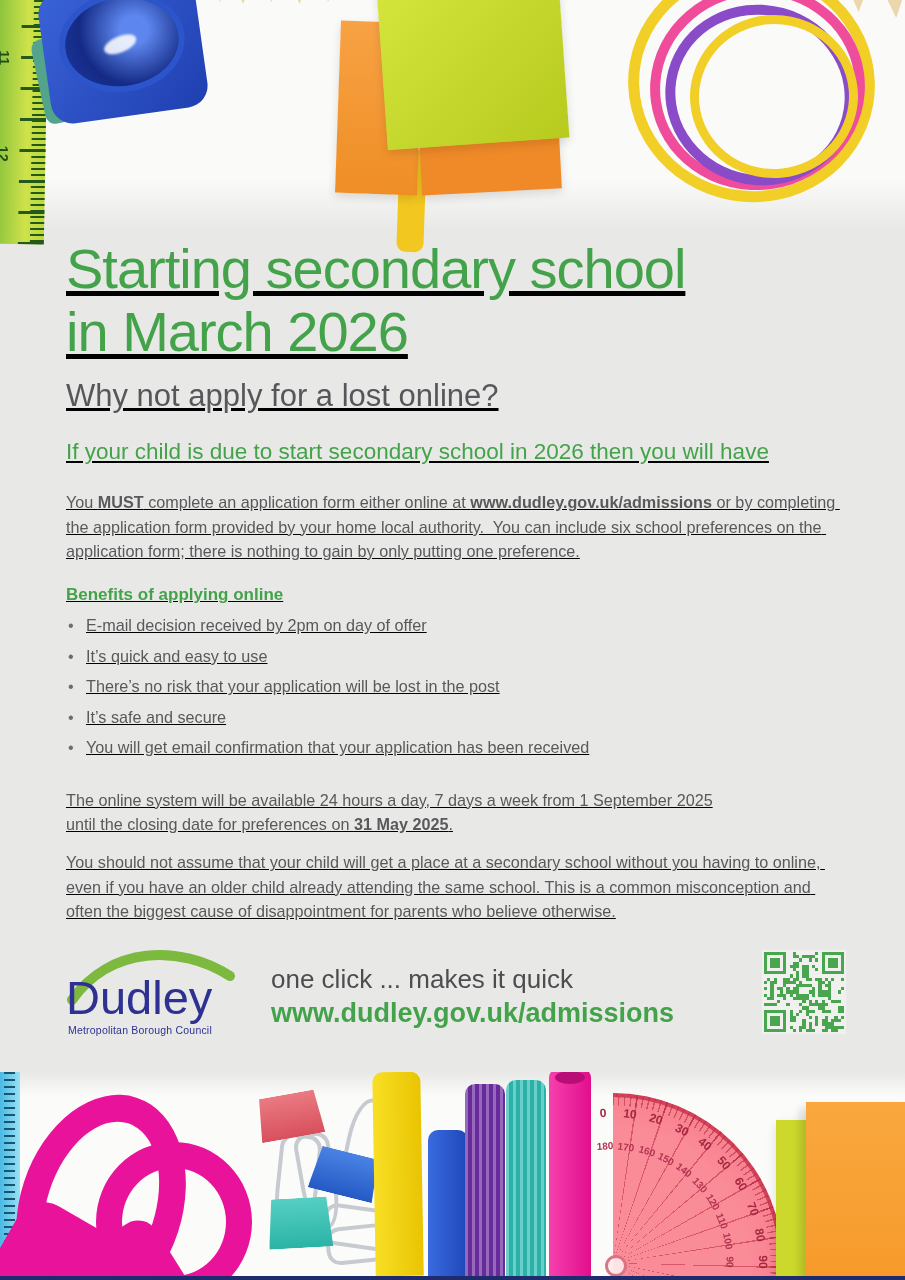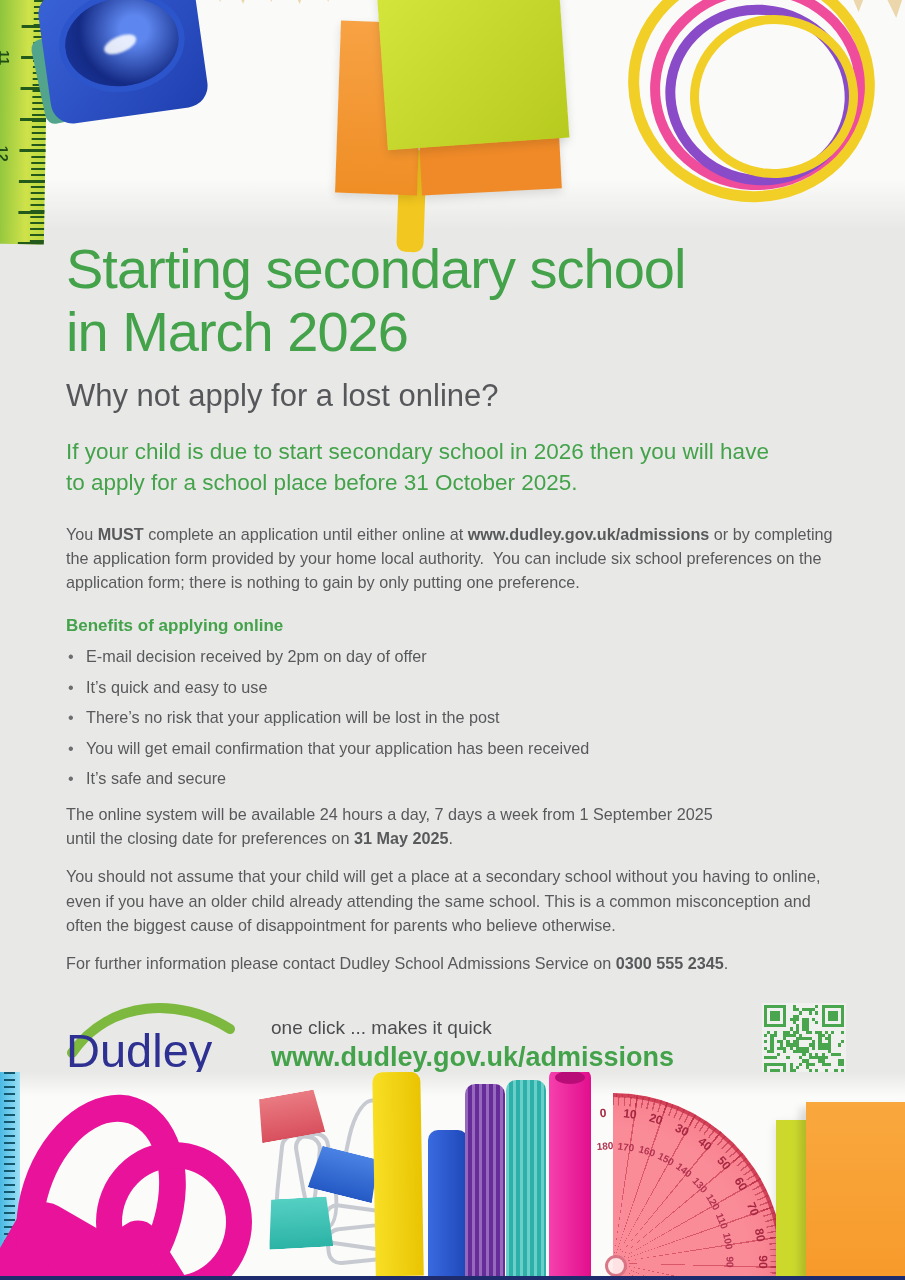--- a/index.html
+++ b/index.html
@@ -78,40 +78,40 @@
     background:repeating-conic-gradient(from -96deg at 50% 50%,rgba(170,30,55,.5) 0 .5deg,transparent .5deg 2.08deg);
     -webkit-mask:radial-gradient(circle,transparent 0 157px,#000 158px);
             mask:radial-gradient(circle,transparent 0 157px,#000 158px);}
   .prot-hole{left:19px;top:177px;width:16px;height:16px;border-radius:50%;
     background:rgba(255,235,235,.9);border:3px solid rgba(190,42,66,.6);}
   .prot-num{position:absolute;color:#a62740;font-weight:bold;}
   .prot-num.outer{font-size:12px;}
   .prot-num.inner{font-size:10px;color:#b23450;}
 
   
-  .content{position:relative;z-index:1;height:842px;box-sizing:border-box;padding:0 59px 0 66px;}
+  .content{position:relative;z-index:1;height:842px;box-sizing:border-box;padding:0 59px 0 66px;text-decoration:underline;}
   .title{margin:0;padding-top:8px;font-size:56px;line-height:1.12;font-weight:400;
     letter-spacing:-1px;color:var(--accent,#43a24a);}
   .subtitle{margin:15px 0 0;font-size:31px;font-weight:400;color:var(--sub,#56575a);}
   .lead{margin:22px 0 0;font-size:22.5px;line-height:1.38;color:var(--accent,#43a24a);}
   .body-p{margin:23px 0 0;font-size:16.2px;line-height:1.5;color:var(--gray,#58595b);white-space:pre-wrap;}
   .benefits-h{margin:22px 0 0;font-size:17px;font-weight:bold;color:var(--accent,#43a24a);}
   ul.benefits{margin:9px 0 0;padding:0;list-style:none;}
   ul.benefits li{position:relative;padding-left:20px;margin:7px 0;font-size:16.2px;line-height:1.45;
     color:var(--gray,#58595b);}
   ul.benefits li::before{content:"•";position:absolute;left:2px;top:0;color:#6c6d6f;}
 
   
   .footer{position:relative;height:110px;margin-top:25px;}
   .logo{left:0;top:0;width:180px;height:100px;position:absolute;}
   .logo-swoosh{position:absolute;left:-4px;top:-6px;width:176px;height:64px;}
   .logo-word{position:absolute;left:0;top:22px;font-size:47px;color:var(--navy,#2e3192);letter-spacing:0;}
   .logo-sub{position:absolute;left:2px;top:76px;font-size:10.5px;color:var(--navy,#2e3192);letter-spacing:.2px;}
   .tagline-block{position:absolute;left:205px;top:16px;}
-  .tagline{font-size:19px;color:#4c4d4f;}
+  .tagline{font-size:26px;color:#4c4d4f;}
   .site-url{font-size:27px;font-weight:bold;color:var(--accent,#43a24a);margin-top:3px;}
   .qr{position:absolute;right:0;top:2px;width:80px;height:80px;background:#f0f1ef;padding:2px;}
   .qr svg{width:100%;height:100%;display:block;}
 
   .bottom-strip{height:4px;background:var(--strip,#1e2b6d);}
 </style>
 </head>
 <body>
 
 <div class="poster">
@@ -189,37 +189,35 @@
 
   <div class="content">
     <h1 class="title">
       <span>Starting secondary school</span><br>
       <span>in March 2026</span>
     </h1>
     <h2 class="subtitle">Why not apply for a lost online?</h2>
 
     <p class="lead">
       <span>If your child is due to start secondary school in 2026 then you will have</span><br>
-      <span>to apply for a school place before 31 October 2025.</span>
     </p>
 
-    <p class="body-p"><span>You </span><b>MUST</b><span> complete an application until either online at </span><b>www.dudley.gov.uk/admissions</b><span> or by completing the application form provided by your home local authority.  You can include six school preferences on the application form; there is nothing to gain by only putting one preference.</span></p>
+    <p class="body-p"><span>You </span><b>MUST</b><span> complete an application form either online at </span><b>www.dudley.gov.uk/admissions</b><span> or by completing the application form provided by your home local authority.  You can include six school preferences on the application form; there is nothing to gain by only putting one preference.</span></p>
 
     <h3 class="benefits-h">Benefits of applying online</h3>
     <ul class="benefits">
         <li>E-mail decision received by 2pm on day of offer</li>
         <li>It’s quick and easy to use</li>
         <li>There’s no risk that your application will be lost in the post</li>
+        <li>It’s safe and secure</li>
         <li>You will get email confirmation that your application has been received</li>
-        <li>It’s safe and secure</li>
       </ul>
 
-    <p class="body-p" style="margin-top:11px;"><span>The online system will be available 24 hours a day, 7 days a week from 1 September 2025</span><br><span>until the closing date for preferences on </span><b>31 May 2025</b><span>.</span></p>
+    <p class="body-p" style="margin-top:28px;"><span>The online system will be available 24 hours a day, 7 days a week from 1 September 2025</span><br><span>until the closing date for preferences on </span><b>31 May 2025</b><span>.</span></p>
     <p class="body-p" style="margin-top:14px;">You should not assume that your child will get a place at a secondary school without you having to online, even if you have an older child already attending the same school. This is a common misconception and often the biggest cause of disappointment for parents who believe otherwise.</p>
-    <p class="body-p" style="margin-top:14px;"><span>For further information please contact Dudley School Admissions Service on </span><b>0300 555 2345</b><span>.</span></p>
 
     <div class="footer">
       <div class="logo">
         <svg class="logo-swoosh" viewBox="0 0 176 64">
           <path d="M10 58 C 48 4, 118 2, 168 34" stroke="#7cb93e" stroke-width="10" fill="none" stroke-linecap="round"></path>
         </svg>
         <div class="logo-word">Dudley</div>
         <div class="logo-sub">Metropolitan Borough Council</div>
       </div>
       <div class="tagline-block">

